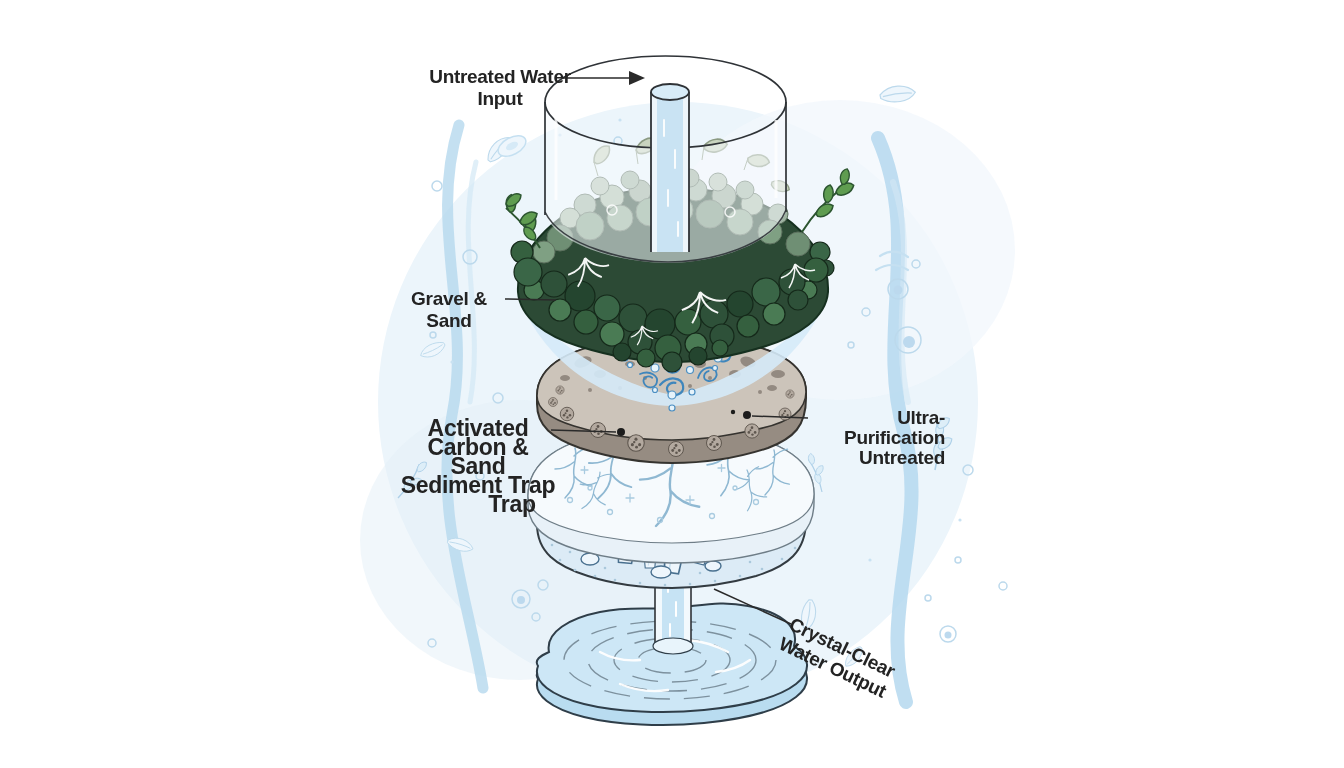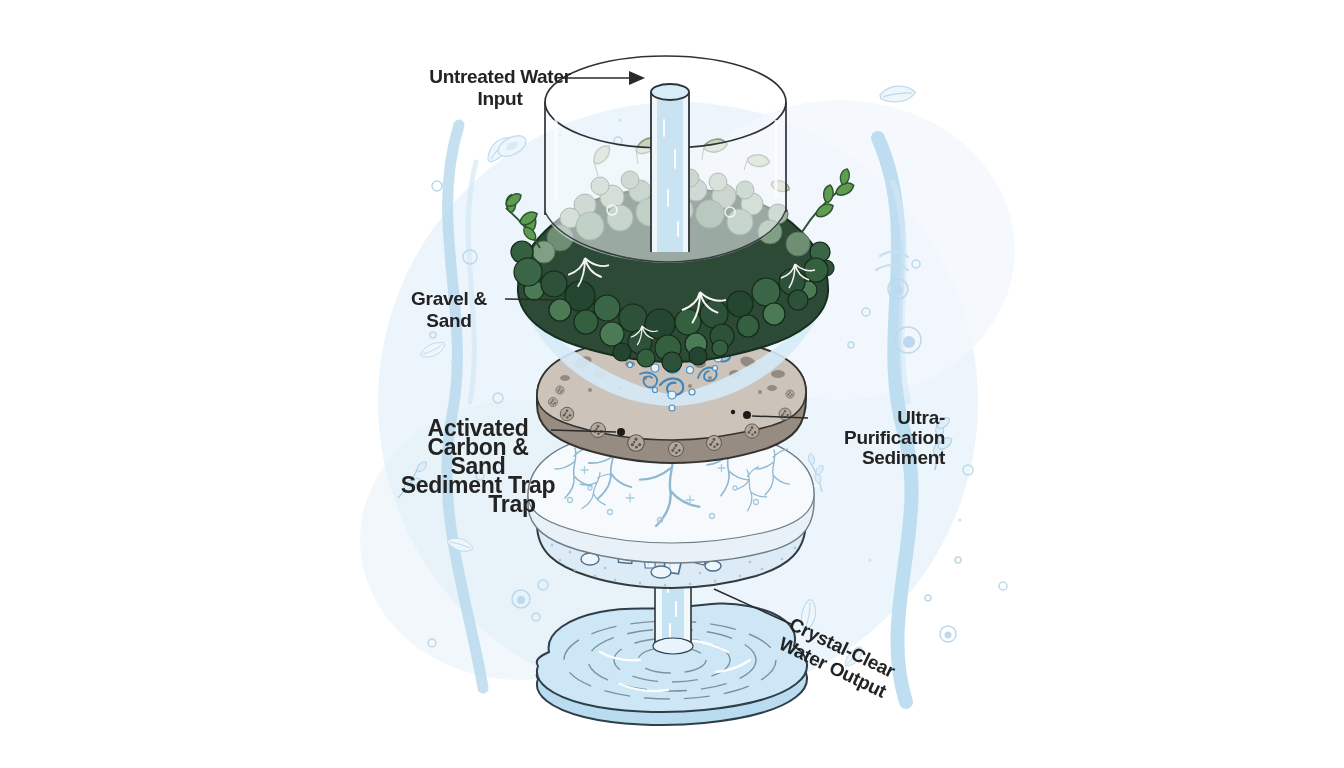--- a/index.html
+++ b/index.html
@@ -500,21 +500,21 @@
 </div>
 
 <div class="label" style="left:398px;top:419px;width:160px;line-height:19px;font-size:23px;">
   <span>Activated Carbon &amp;</span>
   <span>Sand Sediment Trap</span>
   <span class="indent">Trap</span>
 </div>
 
 <div class="label" style="left:805px;top:408px;width:140px;line-height:20px;text-align:right;">
   <span>Ultra-Purification</span>
-  <span>Sediment</span>
+  <span>Untreated</span>
 </div>
 
 <div class="label rot" style="left:788px;top:610px;width:130px;">
   <span>Crystal-Clear</span>
   <span>Water Output</span>
 </div>
 
 </div>
 
 </body></html>

